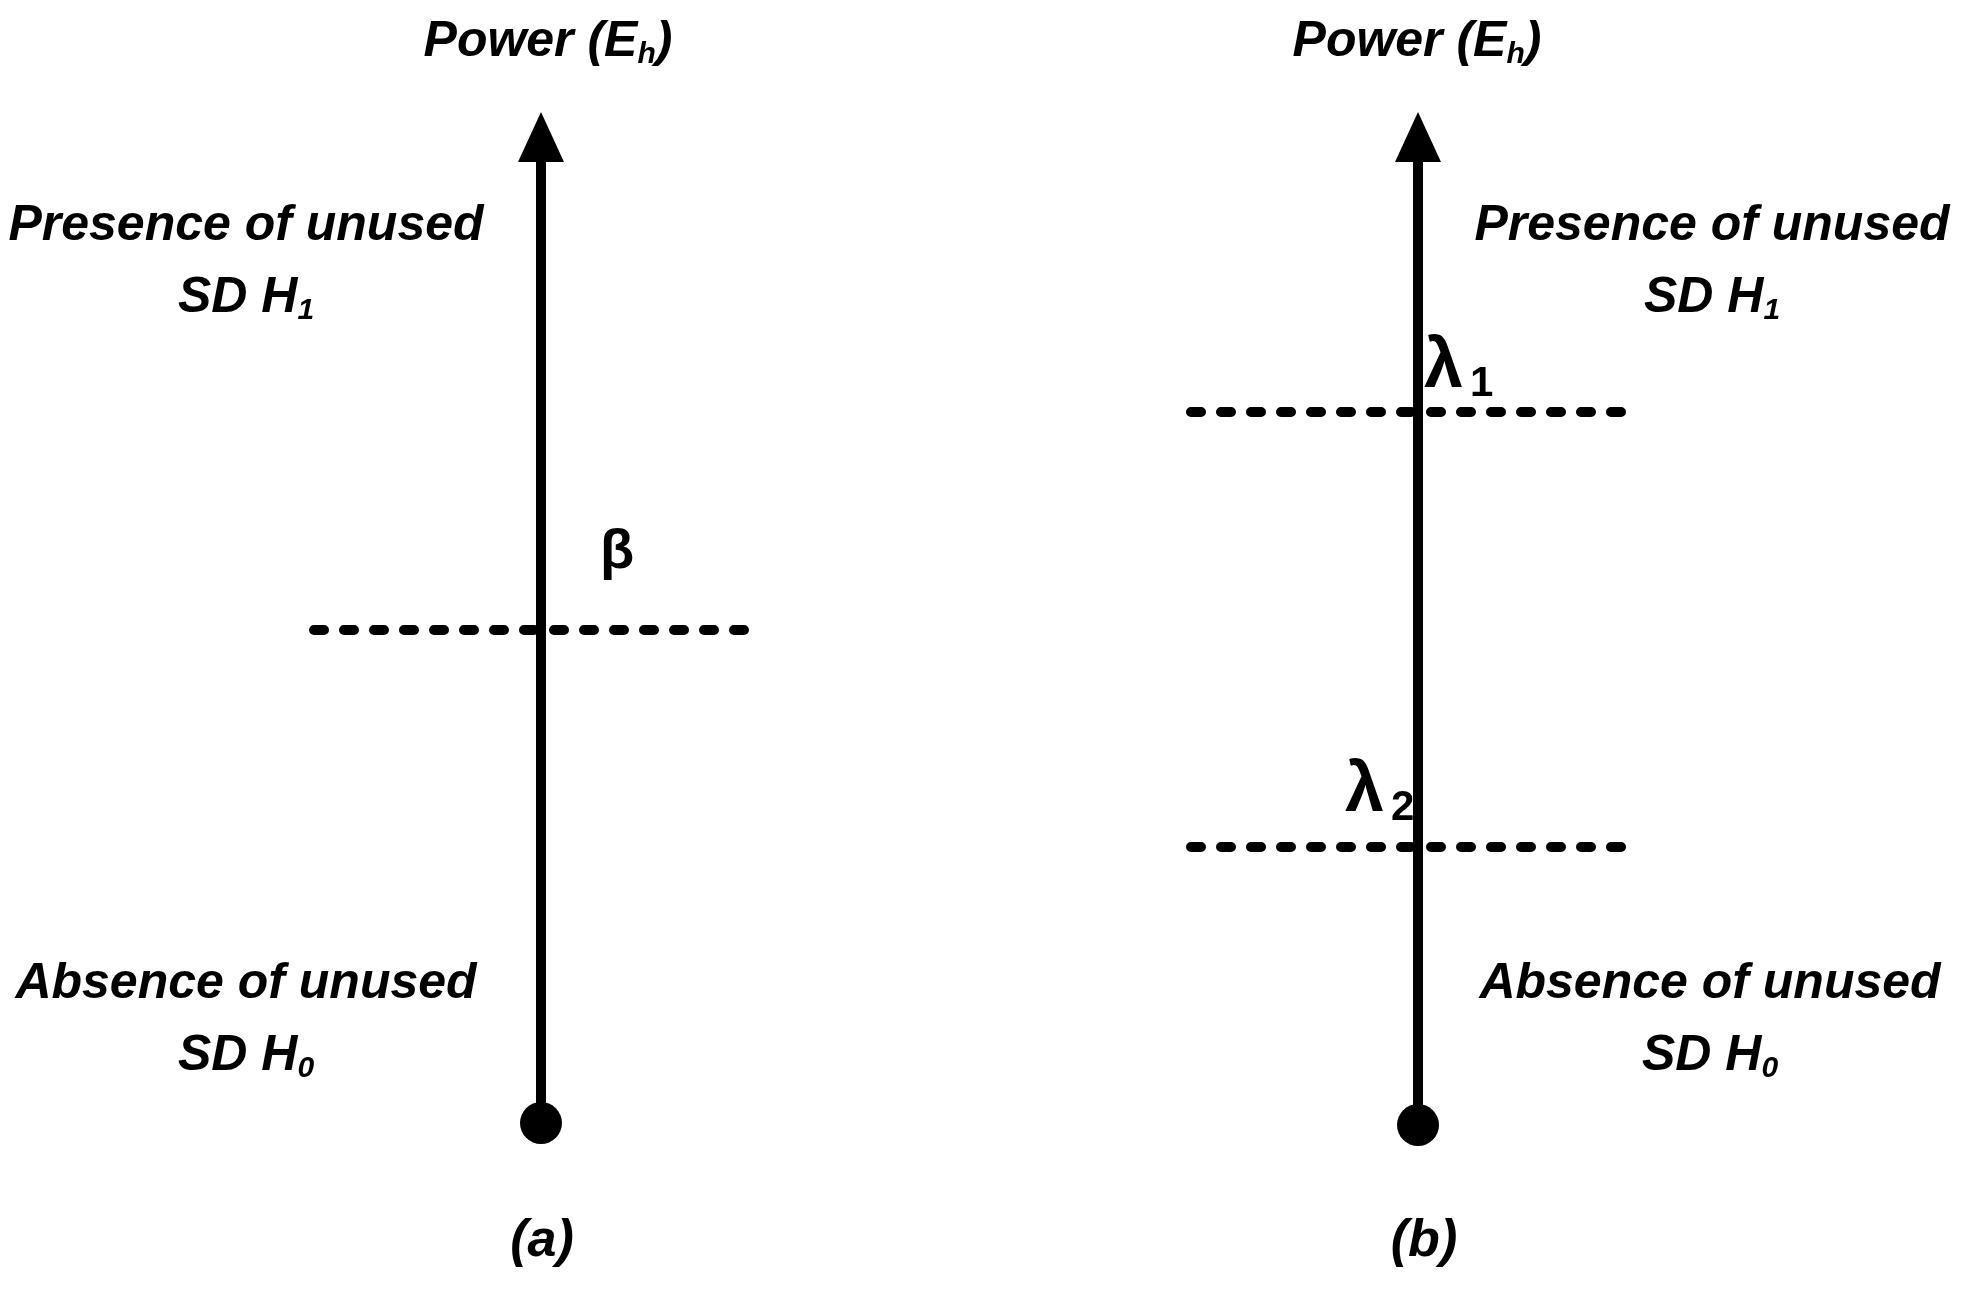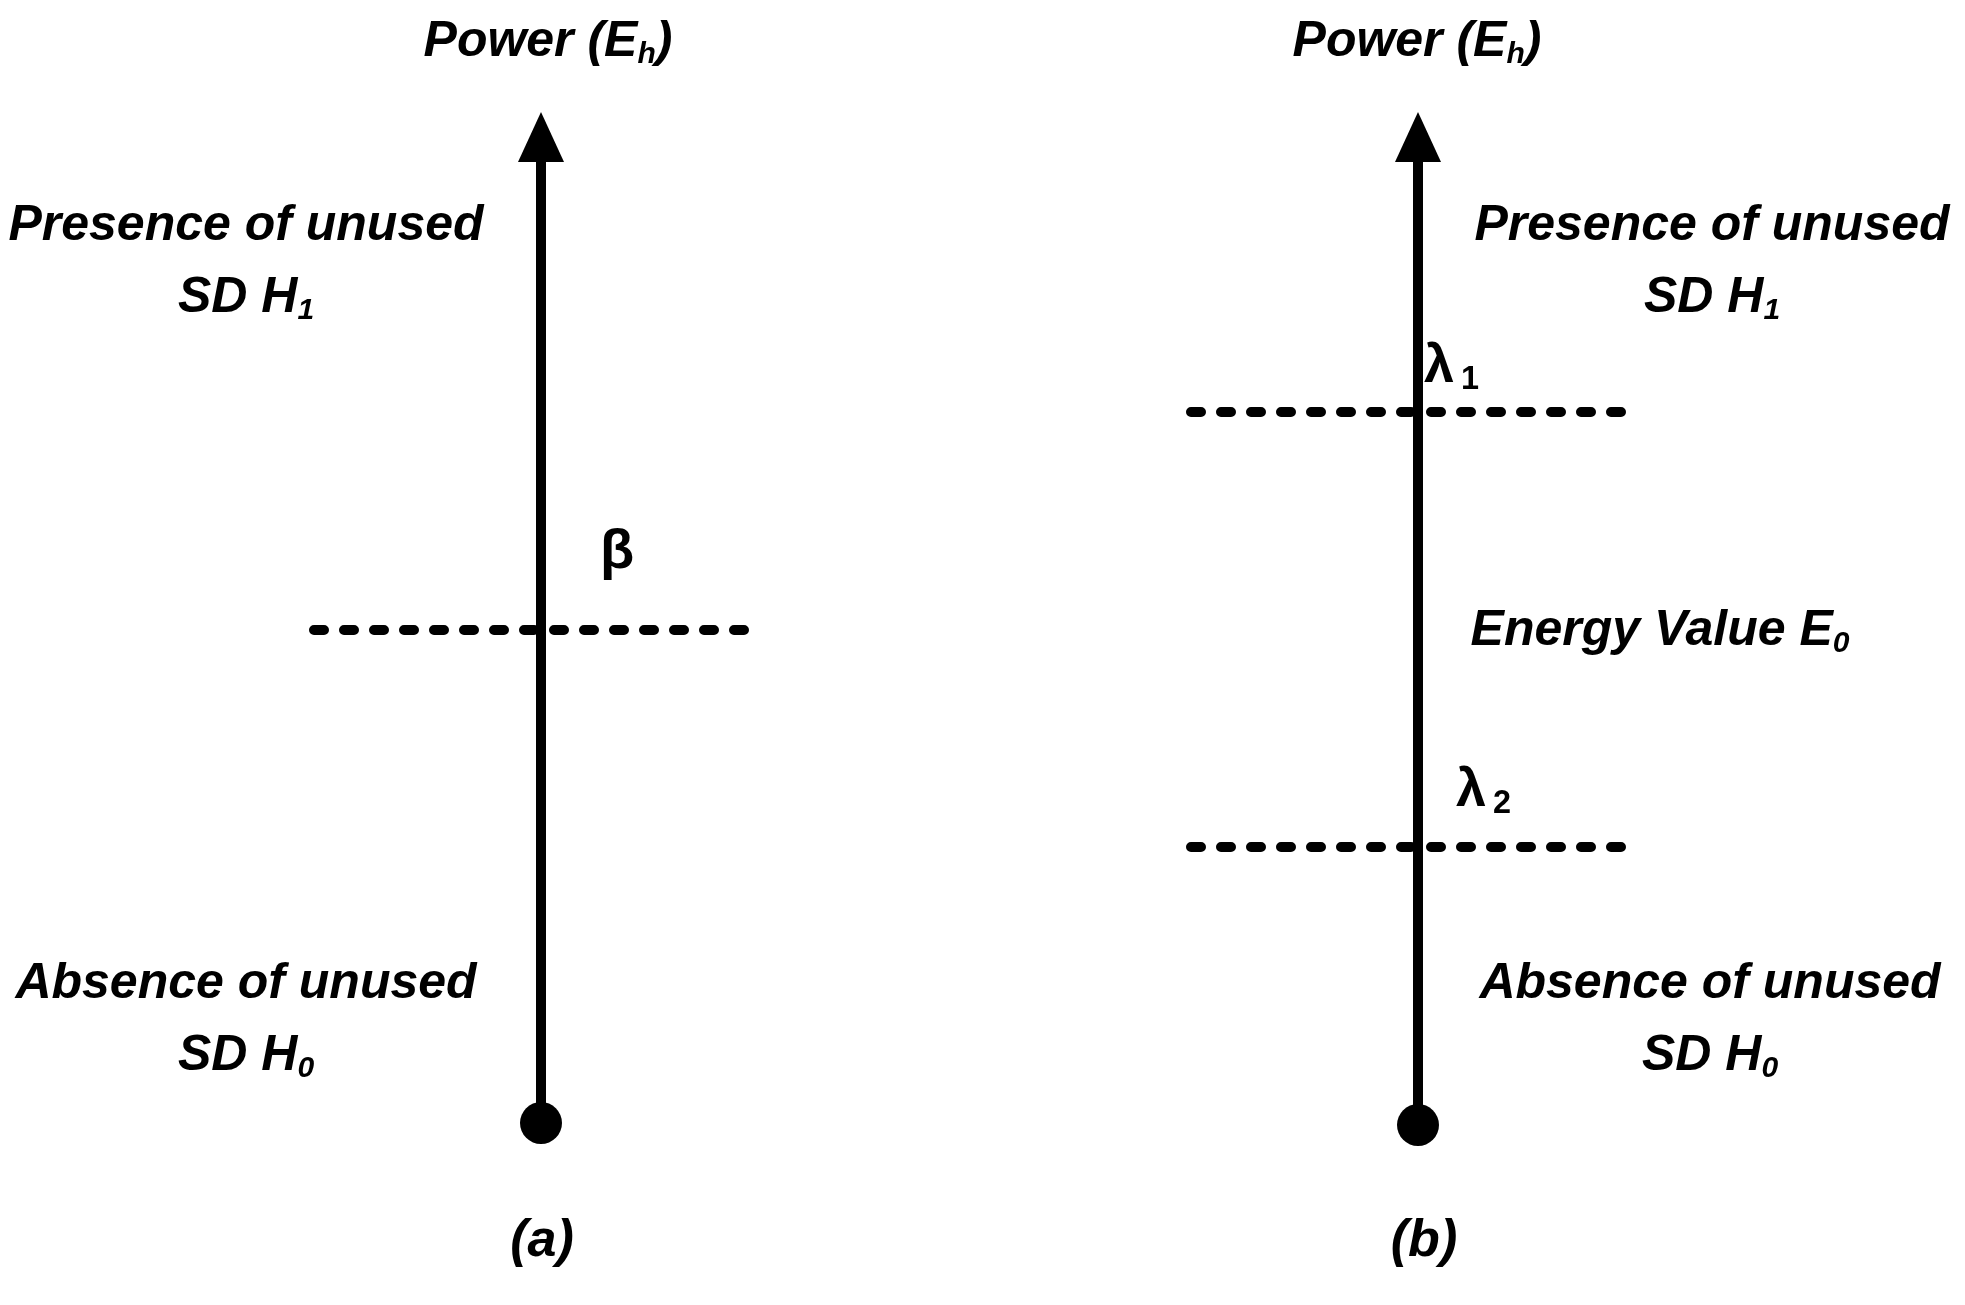--- a/index.html
+++ b/index.html
@@ -29,21 +29,21 @@
   }
   .vline { width: 10px; background: #000000; }
   .arrowhead {
     width: 0; height: 0;
     border-left: 23px solid transparent;
     border-right: 23px solid transparent;
     border-bottom: 50px solid #000000;
   }
   .dot { width: 42px; height: 42px; border-radius: 50%; background: #000000; }
   .sym { font-size: 56px; line-height: 56px; white-space: nowrap; }
-  .lam { font-size: 54px; line-height: 54px; white-space: nowrap; }
+  .lam { font-size: 70px; line-height: 54px; white-space: nowrap; }
   .caption { font-size: 52px; line-height: 52px; white-space: nowrap; }
   .sub { font-size: 0.6em; vertical-align: -0.22em; }
   .lsub { margin-left: 7px; }
   svg.dash { display: block; }
 </style>
 </head>
 <body>
 
 <div class="canvas">
 
@@ -97,25 +97,22 @@
   </div>
 
   <div class="abs lam" style="left:1424px; top:336px;">
     <span>λ</span><span class="sub lsub">1</span>
   </div>
 
   <svg class="abs dash" style="left:1183px; top:406px;" width="460" height="12">
     <line x1="8" y1="6" x2="452" y2="6" stroke="#000000" stroke-width="10" stroke-dasharray="10 20" stroke-linecap="round"></line>
   </svg>
 
-  <div class="abs cx block" style="left:1660px; top:598px; line-height:60px;">
-    <span>Energy Value E</span><span class="sub">0</span>
-  </div>
 
-  <div class="abs lam" style="left:1456px; top:760px;">
+  <div class="abs lam" style="left:1345px; top:760px;">
     <span>λ</span><span class="sub lsub">2</span>
   </div>
 
   <svg class="abs dash" style="left:1183px; top:841px;" width="460" height="12">
     <line x1="8" y1="6" x2="452" y2="6" stroke="#000000" stroke-width="10" stroke-dasharray="10 20" stroke-linecap="round"></line>
   </svg>
 
   <div class="abs cx block" style="left:1710px; top:945px;">
     <div>Absence of unused</div>
     <div>

